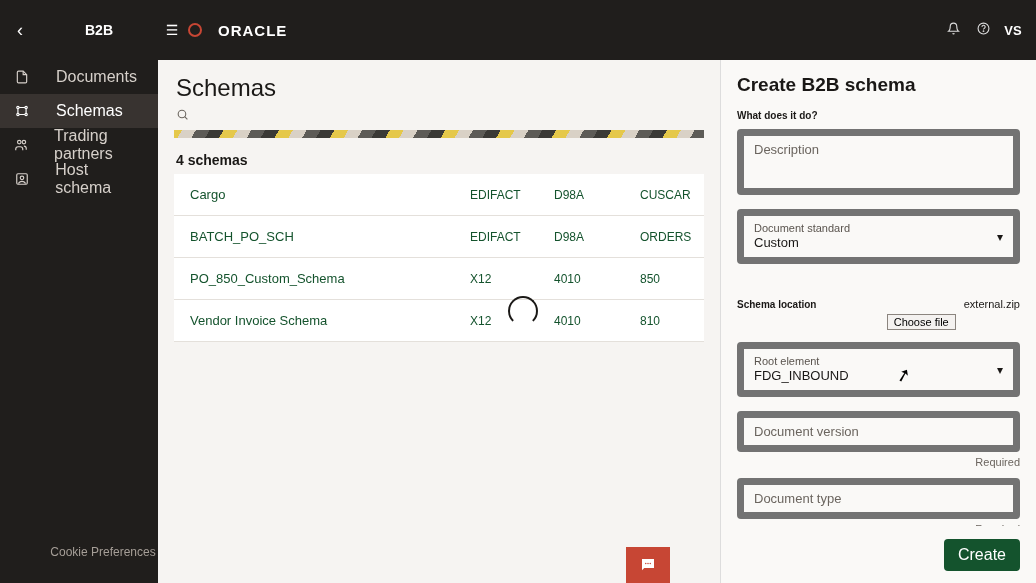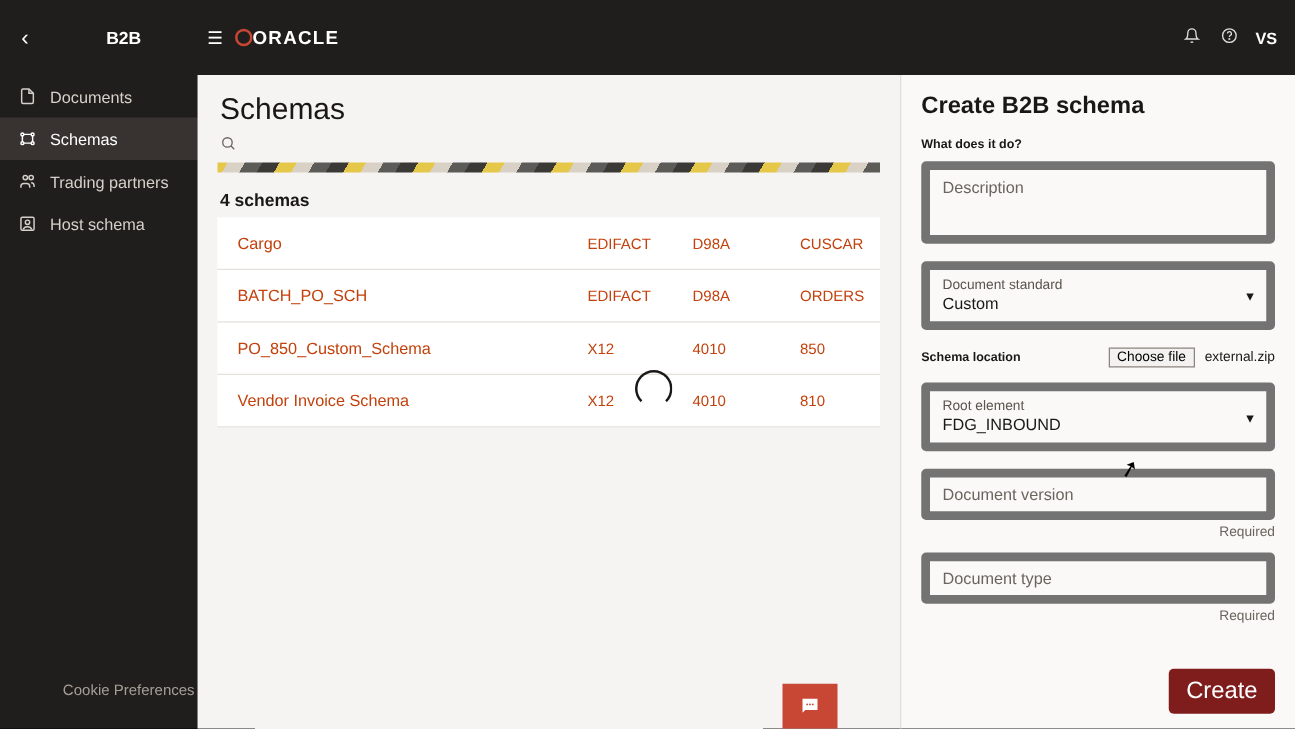--- a/index.html
+++ b/index.html
@@ -2,41 +2,41 @@
 <html><head>
 <meta charset="utf-8">
 <style>
 * { box-sizing: border-box; margin: 0; padding: 0; }
 body { font-family: -apple-system, BlinkMacSystemFont, "Segoe UI", Arial, sans-serif; background: #000; width: 1036px; height: 583px; overflow: hidden; position: relative; }
 
 .topbar { height: 60px; background: #201e1c; display: flex; align-items: center; color: #fff; }
 .topbar .back { width: 40px; text-align: center; font-size: 18px; cursor: pointer; }
 .topbar .title { width: 118px; text-align: center; font-size: 14px; font-weight: 600; }
 .topbar .menu-icon { width: 20px; text-align: center; font-size: 14px; cursor: pointer; margin-left: 4px; }
-.topbar .logo { font-size: 15px; font-weight: 700; letter-spacing: 1px; margin-left: 6px; display: flex; align-items: center; gap: 0; }
+.topbar .logo { font-size: 15px; font-weight: 700; letter-spacing: 1px; margin-left: 6px; display: flex; align-items: center; gap: 16px; }
 .topbar .logo-circle { width: 14px; height: 14px; border: 2px solid #c74634; border-radius: 50%; display: inline-block; }
 .topbar .spacer { flex: 1; }
 .topbar .top-icon { width: 30px; text-align: center; font-size: 14px; cursor: pointer; color: #ddd; }
 .topbar .user { width: 30px; text-align: center; font-size: 13px; font-weight: 600; margin-right: 8px; }
 
 .sidebar { position: absolute; top: 60px; left: 0; width: 158px; bottom: 0; background: #201e1c; color: #d6d0ca; }
-.sidebar .nav-item { display: flex; align-items: center; height: 34px; padding: 0 14px; font-size: 13px; cursor: pointer; gap: 10px; }
+.sidebar .nav-item { display: flex; align-items: center; height: 34px; padding: 0 14px; font-size: 16px; cursor: pointer; gap: 26px; }
 .sidebar .nav-item.active { background: #383330; color: #fff; }
 .sidebar .nav-icon { width: 16px; display: inline-flex; justify-content: center; font-size: 13px; }
 .sidebar .cookie { position: absolute; bottom: 24px; left: 0; right: 0; text-align: center; font-size: 12px; color: #a59e97; cursor: pointer; padding-left: 48px; }
 
 .main { position: absolute; top: 60px; left: 158px; right: 316px; bottom: 0; background: #f6f4f2; }
 .main .page-title { font-size: 24px; color: #1a1816; padding: 14px 18px 6px; }
 .main .search-row { padding: 0 18px 6px; color: #6b655f; font-size: 13px; }
 .main .banner { height: 8px; background: repeating-linear-gradient(-60deg,#5d5b57,#5d5b57 12px,#d9d1c6 12px,#d9d1c6 24px,#e5c84a 24px,#e5c84a 36px,#3a3936 36px,#3a3936 48px); margin: 0 16px; }
 .main .count { font-size: 14px; font-weight: 700; color: #1a1816; padding: 14px 18px 6px; }
 .table { width: calc(100% - 32px); margin: 0 16px; background: #fff; }
 .table .hdr, .table .row { display: flex; align-items: center; border-bottom: 1px solid #e4e0db; }
 .table .hdr { height: 30px; font-size: 13px; font-weight: 700; color: #1a1816; }
-.table .row { height: 42px; font-size: 13px; color: #c2410c; }
+.table .row { height: 42px; font-size: 13px; color: #14532d; }
 .table .c-name { flex: 0 0 296px; padding-left: 16px; }
 .table .c-std { flex: 0 0 84px; }
 .table .c-ver { flex: 0 0 86px; }
 .table .c-type { flex: 1; }
 .table .row .c-std, .table .row .c-ver, .table .row .c-type { font-size: 12px; }
 
 .spinner { position: absolute; left: 350px; top: 236px; width: 30px; height: 30px; border: 2px solid #1a1816; border-bottom-color: transparent; border-radius: 50%; }
 
 .chatbox { position: absolute; right: 50px; bottom: 0; width: 44px; height: 36px; background: #c74634; display: flex; align-items: center; justify-content: center; color: #fff; font-size: 16px; }
 
@@ -45,26 +45,26 @@
 .panel .panel-title { font-size: 19px; font-weight: 700; color: #1a1816; margin-bottom: 14px; }
 .panel .section-label { font-size: 10px; font-weight: 700; color: #1a1816; margin: 4px 0 8px; }
 .panel .field { border: 7px solid #737373; border-radius: 4px; padding: 6px 10px; margin-bottom: 14px; background: #faf9f7; position: relative; }
 .panel .field .float-label { font-size: 11px; color: #5a544e; }
 .panel .field .value { font-size: 13px; color: #1a1816; margin-top: 1px; min-height: 16px; }
 .panel .field.tall { height: 66px; }
 .panel .field .placeholder { font-size: 13px; color: #6b655f; }
 .panel .field .chev { position: absolute; right: 10px; top: 50%; transform: translateY(-50%); font-size: 12px; color: #1a1816; }
 .panel .required { text-align: right; font-size: 11px; color: #6b655f; margin-top: -10px; margin-bottom: 10px; }
 .panel .file-row { display: flex; align-items: center; gap: 8px; }
-.panel .file-btn { border: 1px solid #8b857f; font-size: 11px; padding: 1px 6px; background: #f4f2f0; cursor: pointer; }
+.panel .file-btn { border: 1px solid #8b857f; font-size: 11px; padding: 1px 6px; background: #f4f2f0; cursor: pointer; margin-top: 36px; }
 .panel .file-name { font-size: 11px; color: #1a1816; text-align: right; }
 .panel .section-row { display: flex; align-items: center; justify-content: space-between; margin: 6px 0 12px; }
 
 .panel-footer { padding: 12px 16px; text-align: right; border-top: 1px solid transparent; }
-.create-btn { background: #7f1d1d; color: #fff; border: none; border-radius: 4px; padding: 7px 14px; font-size: 19px; cursor: pointer; }
+.create-btn { background: #14532d; color: #fff; border: none; border-radius: 4px; padding: 7px 14px; font-size: 16px; cursor: pointer; }
 
 .cursor { position: absolute; left: 896px; top: 364px; font-size: 18px; color: #000; pointer-events: none; transform: rotate(-15deg); }
 </style>
 </head>
 <body>
 
 <div class="topbar">
   <div class="back">‹</div>
   <div class="title">B2B</div>
   <div class="menu-icon">☰</div>

